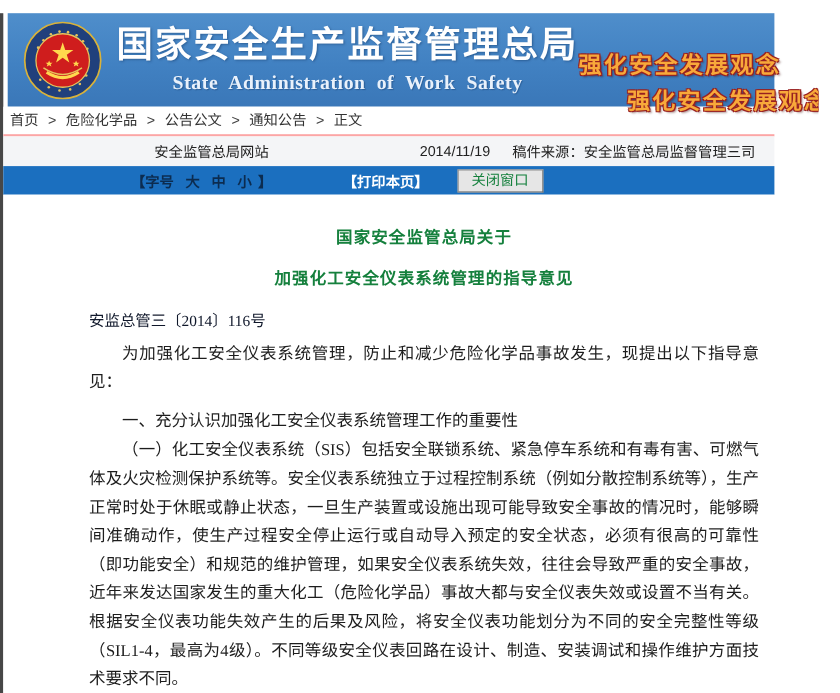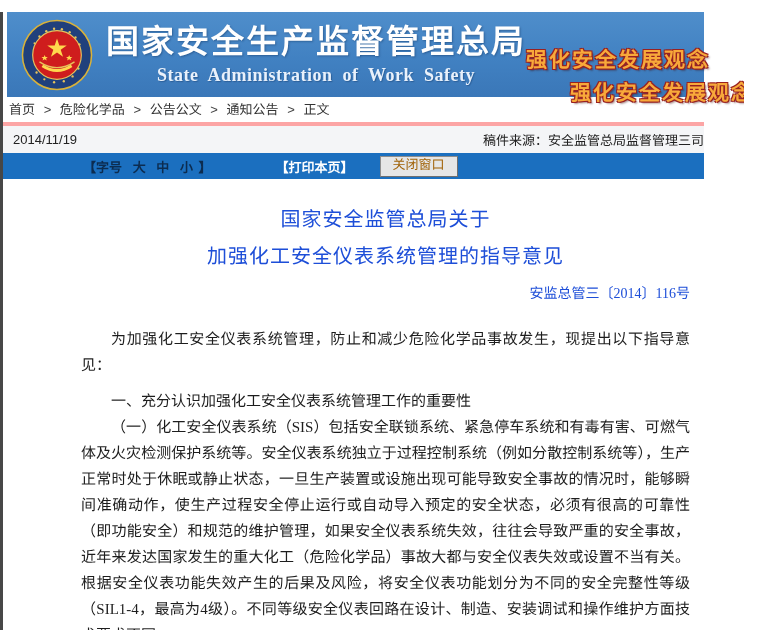--- a/index.html
+++ b/index.html
@@ -33,65 +33,65 @@
   .slogan{
     font-weight:bold;font-size:21px;letter-spacing:2px;line-height:26px;
     color:#f8a93a;white-space:nowrap;
     text-shadow:-1px -1px 0 #992121,1px -1px 0 #992121,-1px 1px 0 #992121,
                  1px 1px 0 #992121,2px 2px 2px rgba(60,0,0,.45);
   }
   .slogan.s2{margin-left:44px;margin-top:7px;}
   
   .breadcrumb{
     height:25px;line-height:25px;font-size:13px;color:#333;background:#fff;
-    border-bottom:4px solid #fca5a5;padding-left:6px;white-space:nowrap;
+    border-bottom:2px solid #fca5a5;padding-left:6px;white-space:nowrap;
   }
   .crumb{color:#333;text-decoration:none;cursor:pointer;}
   .crumb.current{cursor:default;}
   .sep{margin:0 5px;color:#444;}
   
   .meta-row{
     display:flex;align-items:center;height:27px;background:#f4f5f7;
     font-size:13px;color:#222;
   }
   .meta-site{flex:0 0 54%;text-align:center;}
-  .meta-date{flex:0 0 12%;text-align:center;}
-  .meta-source{flex:1 1 auto;text-align:right;}
+  .meta-date{flex:0 0 12%;text-align:left;}
+  .meta-source{flex:1 1 auto;text-align:left;}
   
   .toolbar{
     display:flex;align-items:center;height:26px;background:#1b6fbf;
     font-size:13px;color:#0c2c50;font-weight:bold;
   }
-  .fs-group{margin-left:80px;white-space:nowrap;text-align:center;}
+  .fs-group{margin-left:116px;white-space:nowrap;text-align:center;}
   .fs-opt{margin-left:7px;color:#0c2c50;text-decoration:none;cursor:pointer;}
   .fs-close{margin-left:2px;}
   .print{margin-left:64px;color:#ffffff;text-decoration:none;cursor:pointer;white-space:nowrap;}
   .close-btn{
-    margin-left:26px;font-size:13px;color:#a16207;background:#e6e6e6;
+    margin-left:26px;font-size:13px;color:#15803d;background:#e6e6e6;
     border:1px solid #8d8d8d;border-right-color:#6f6f6f;border-bottom-color:#6f6f6f;
     padding:1px 12px 2px 12px;cursor:pointer;line-height:16px;
-    font-family:Liberation Mono, monospace;
+    font-family:Liberation Sans, sans-serif;
     text-align:center;
   }
   
   .doc{
     padding:22px 14px 8px 78px;background:#fff;
     font-family:"Liberation Serif","DejaVu Serif",serif;color:#1d1d1d;
   }
   .doc-title{
-    margin:0;text-align:center;font-size:20px;font-weight:normal;
-    line-height:37px;color:#1d4ed8;letter-spacing:1px;
+    margin:0;text-align:center;font-size:15px;font-weight:bold;
+    line-height:37px;color:#15803d;letter-spacing:1px;
   }
-  .doc-number{text-align:right;font-size:14px;margin-top:7px;color:#1d4ed8;}
+  .doc-number{text-align:left;font-size:14px;margin-top:7px;color:#0f172a;}
   .doc-body{font-size:15px;line-height:26px;text-align:justify;}
   .doc-body p{margin:0;}
   .doc-body p.no-indent{margin-top:18px;text-indent:0;}
   .doc-body p.indent{text-indent:2em;}
-  .doc-body p.gap-lg{margin-top:24px;}
-  .doc-body p.gap-sm{margin-top:10px;}
+  .doc-body p.gap-lg{margin-top:8px;}
+  .doc-body p.gap-sm{margin-top:10px;font-family:Liberation Mono, monospace;}
 </style>
 </head>
 <body>
 
 <div class="canvas">
   <div class="frame">
 
     <header class="header">
       <span class="logo">
         <svg viewBox="0 0 74 74" width="72" height="72" aria-hidden="true">
@@ -136,20 +136,21 @@
       <a class="crumb">危险化学品</a>
       <span class="sep">&gt;</span>
       <a class="crumb">公告公文</a>
       <span class="sep">&gt;</span>
       <a class="crumb">通知公告</a>
       <span class="sep">&gt;</span>
       <span class="crumb current">正文</span>
     </nav>
 
     <div class="meta-row">
+      <span class="meta-site">安全监管总局网站</span>
       <span class="meta-date">2014/11/19</span>
       <span class="meta-source">稿件来源：安全监管总局监督管理三司</span>
     </div>
 
     <div class="toolbar">
       <span class="fs-group">
         <span>【字号</span>
         <a class="fs-opt">大</a>
         <a class="fs-opt">中</a>
         <a class="fs-opt">小</a>

